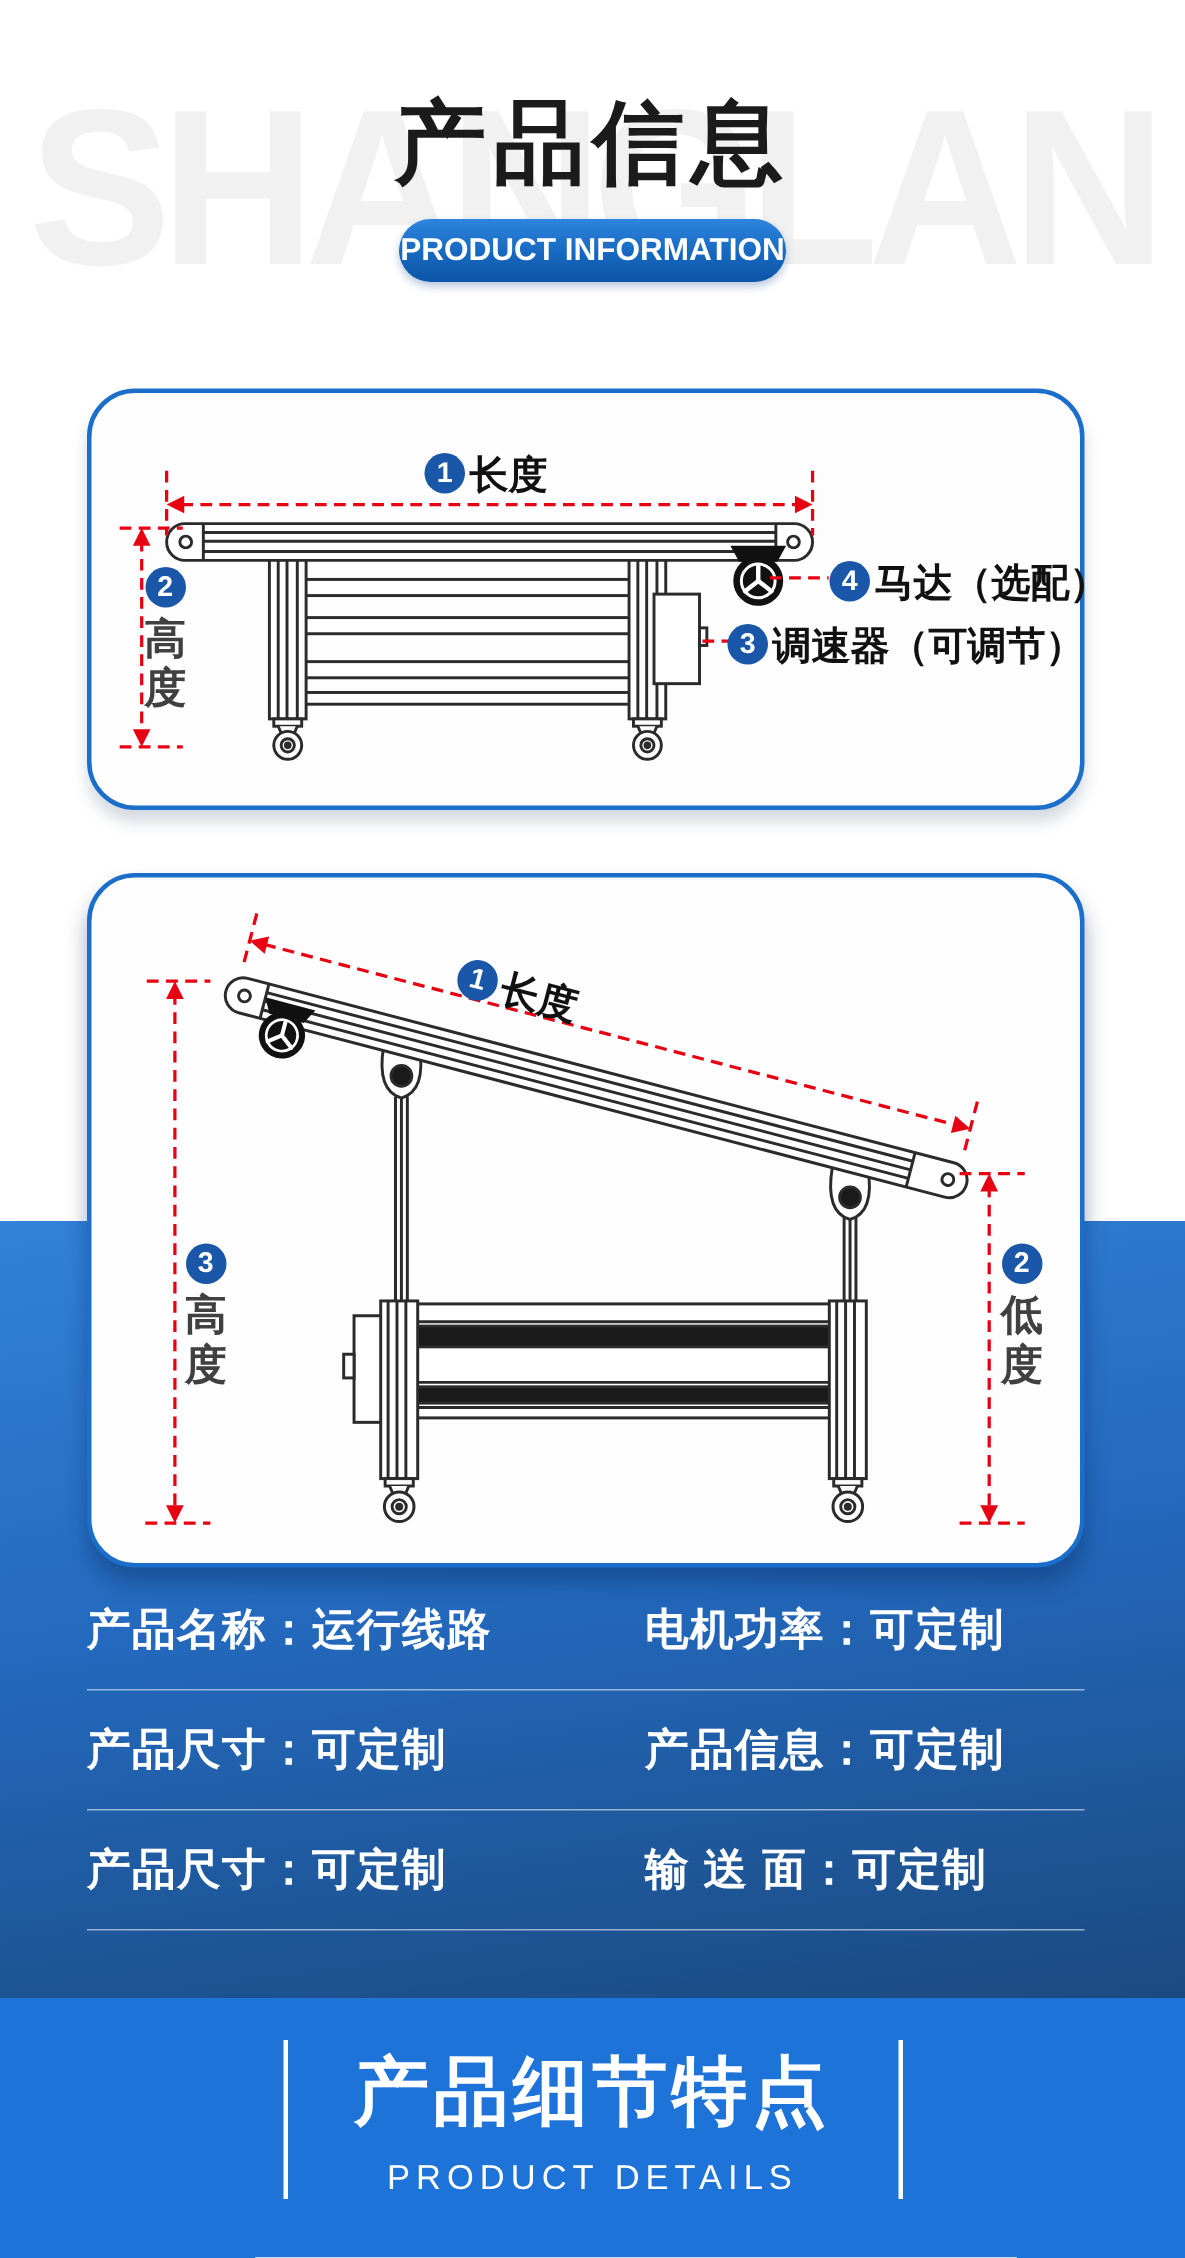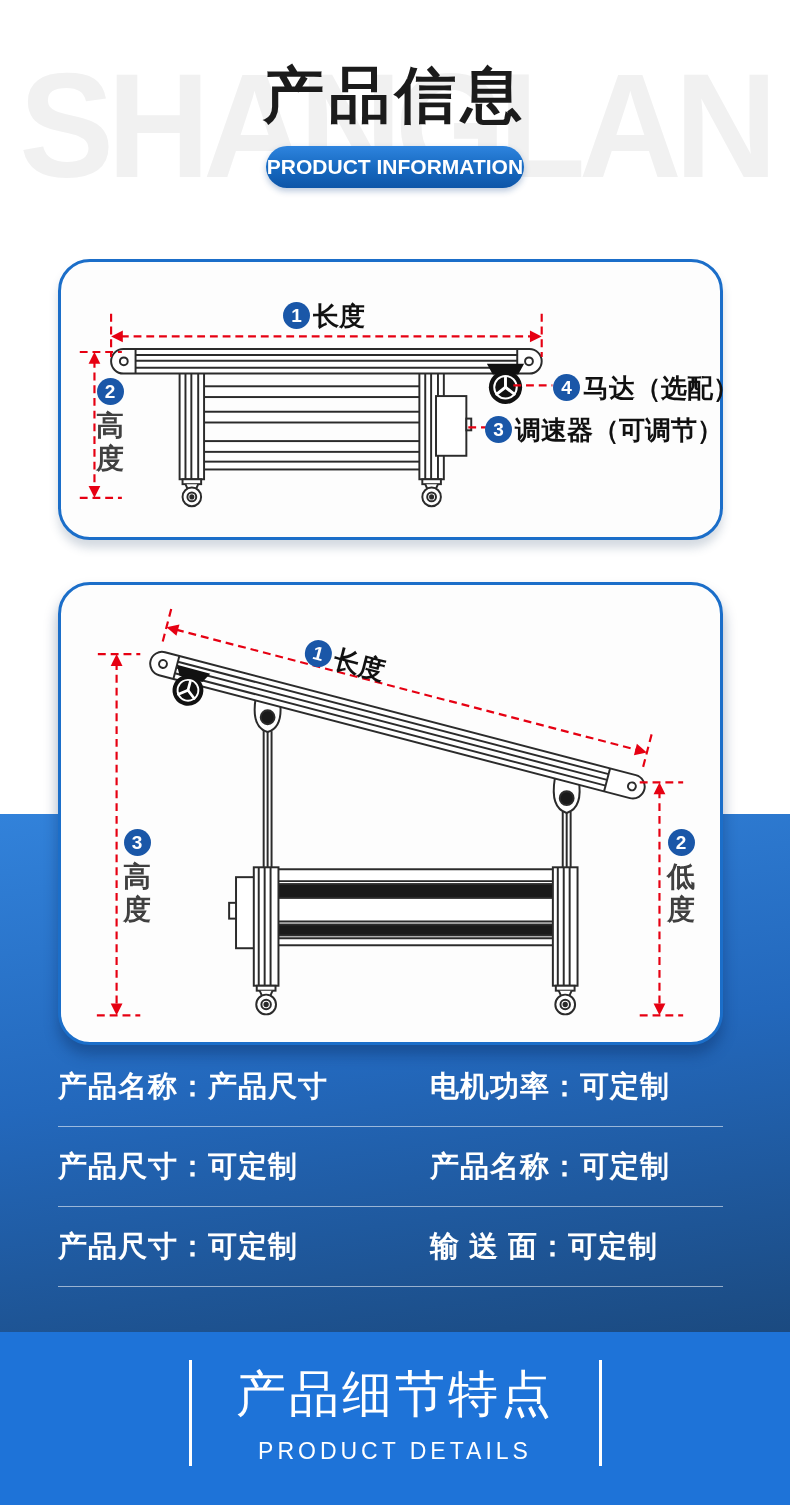--- a/index.html
+++ b/index.html
@@ -45,21 +45,21 @@
   .specs{position:absolute;left:58px;top:1047px;width:665px;color:#fff;}
   .spec-row{display:grid;grid-template-columns:372px 1fr;align-items:center;
     height:79px;border-bottom:1px solid rgba(255,255,255,.55);}
   .spec-cell{font-size:29px;font-weight:700;letter-spacing:1px;white-space:nowrap;}
 
   
   .f-line{position:absolute;top:1360px;width:3px;height:106px;background:#ffffff;}
   .f-line-l{left:189px;}
   .f-line-r{left:599px;}
   .f-title{position:absolute;left:0;top:1366px;width:790px;text-align:center;
-    color:#fff;font-size:50px;font-weight:400;letter-spacing:3px;line-height:1.15;}
+    color:#fff;font-size:50px;font-weight:700;letter-spacing:3px;line-height:1.15;}
   .f-sub{position:absolute;left:0;top:1438px;width:790px;text-align:center;
     color:#fff;font-size:23px;font-weight:400;letter-spacing:4px;}
 </style>
 </head>
 <body>
 
 <div class="page">
   <div class="bg-grad"></div>
   <div class="bg-bottom"></div>
 
@@ -279,26 +279,26 @@
       <span class="vtext">高度</span>
     </div>
     <div class="dlab-col" style="left:604px;top:244px;">
       <span class="badge">2</span>
       <span class="vtext">低度</span>
     </div>
   </div>
 
   <div class="specs">
     <div class="spec-row">
-      <div class="spec-cell">产品名称：产品尺寸</div>
+      <div class="spec-cell">产品名称：运行线路</div>
       <div class="spec-cell">电机功率：可定制</div>
     </div>
     <div class="spec-row">
       <div class="spec-cell">产品尺寸：可定制</div>
-      <div class="spec-cell">产品名称：可定制</div>
+      <div class="spec-cell">产品信息：可定制</div>
     </div>
     <div class="spec-row">
       <div class="spec-cell">产品尺寸：可定制</div>
       <div class="spec-cell">输 送 面：可定制</div>
     </div>
   </div>
 
   <div class="f-line f-line-l"></div>
   <div class="f-line f-line-r"></div>
   <div class="f-title">产品细节特点</div>

